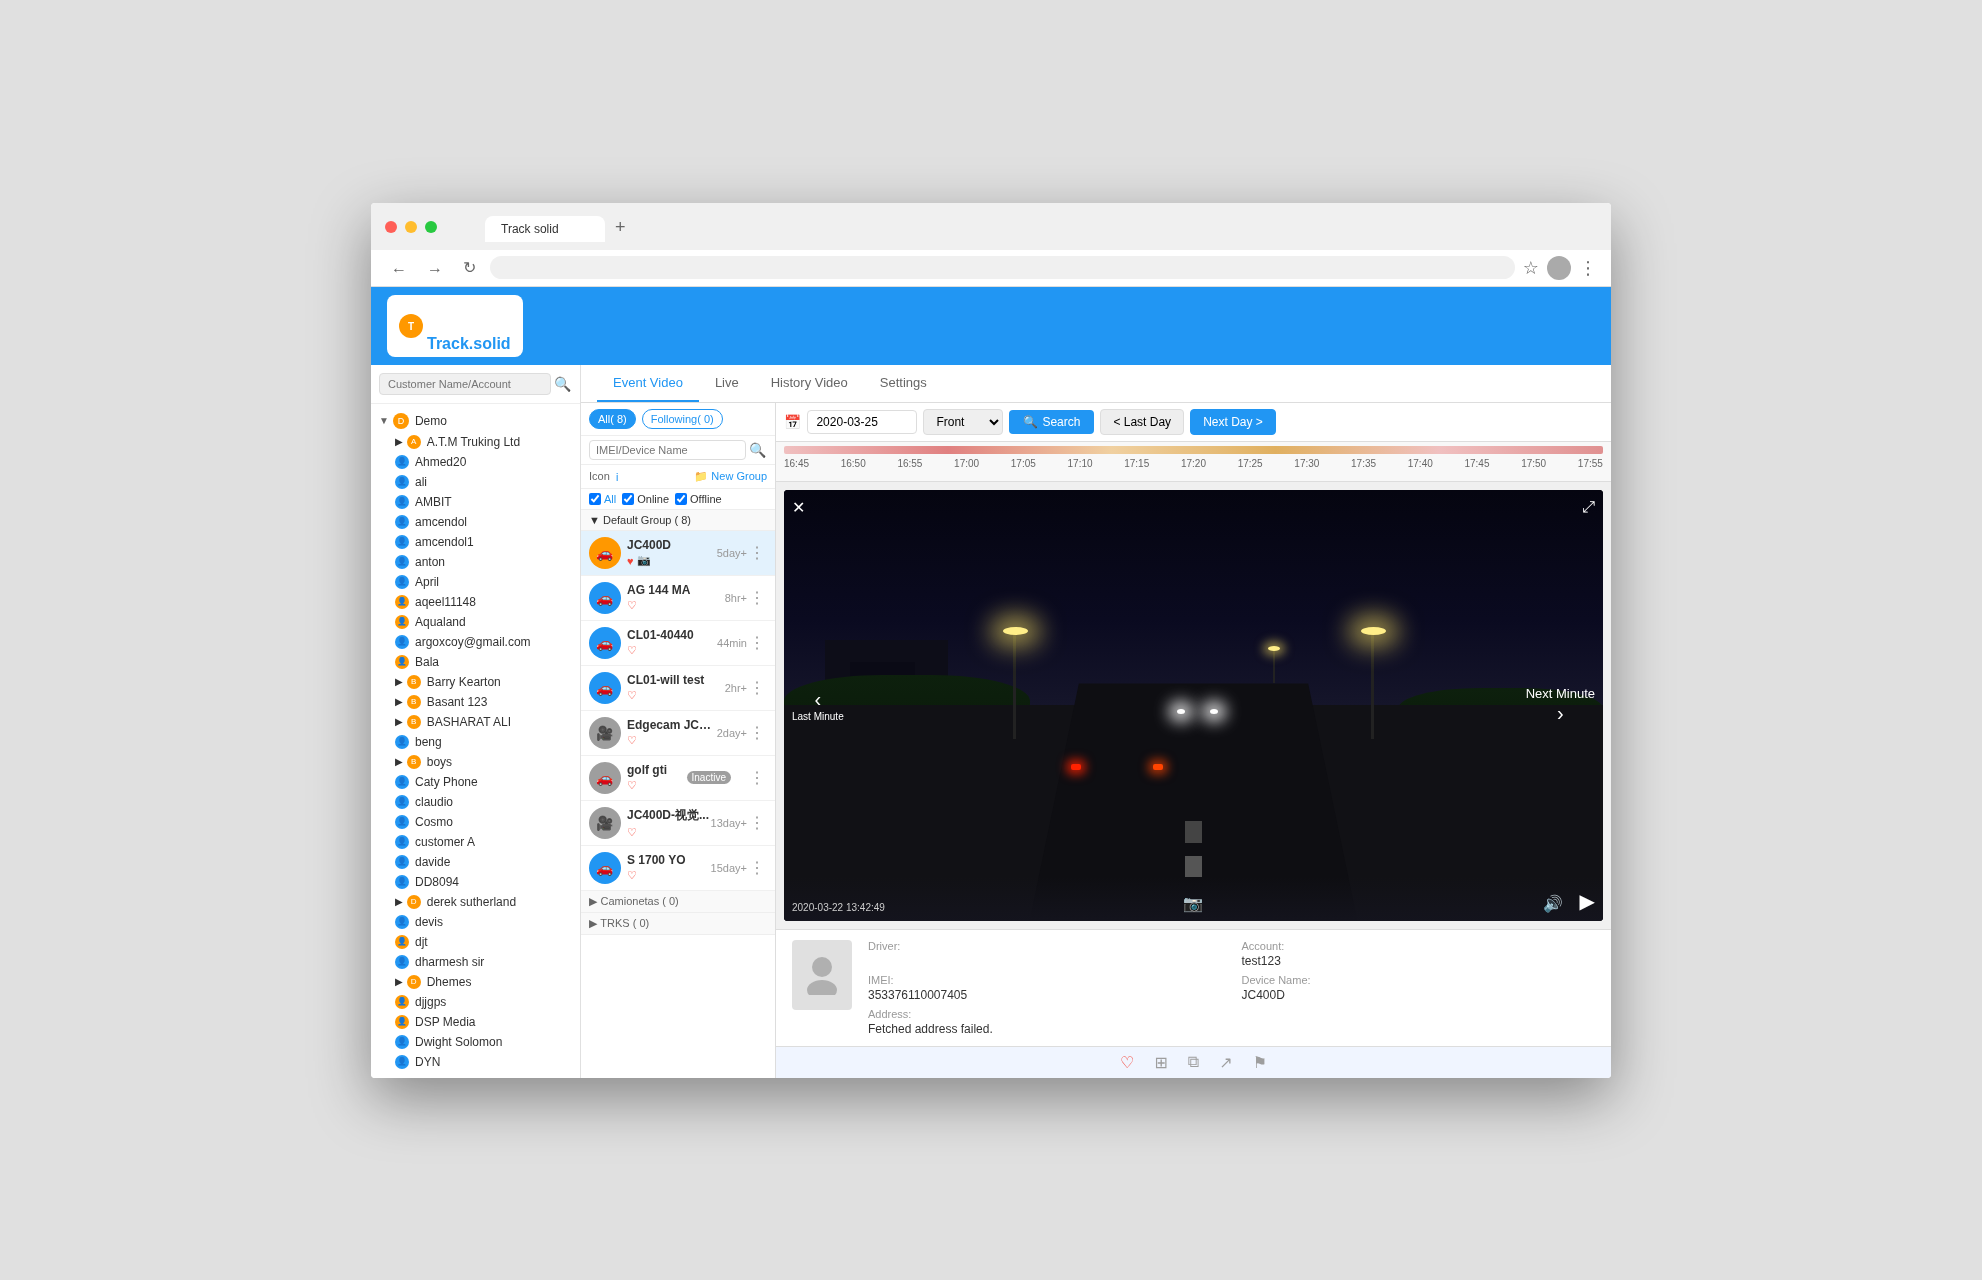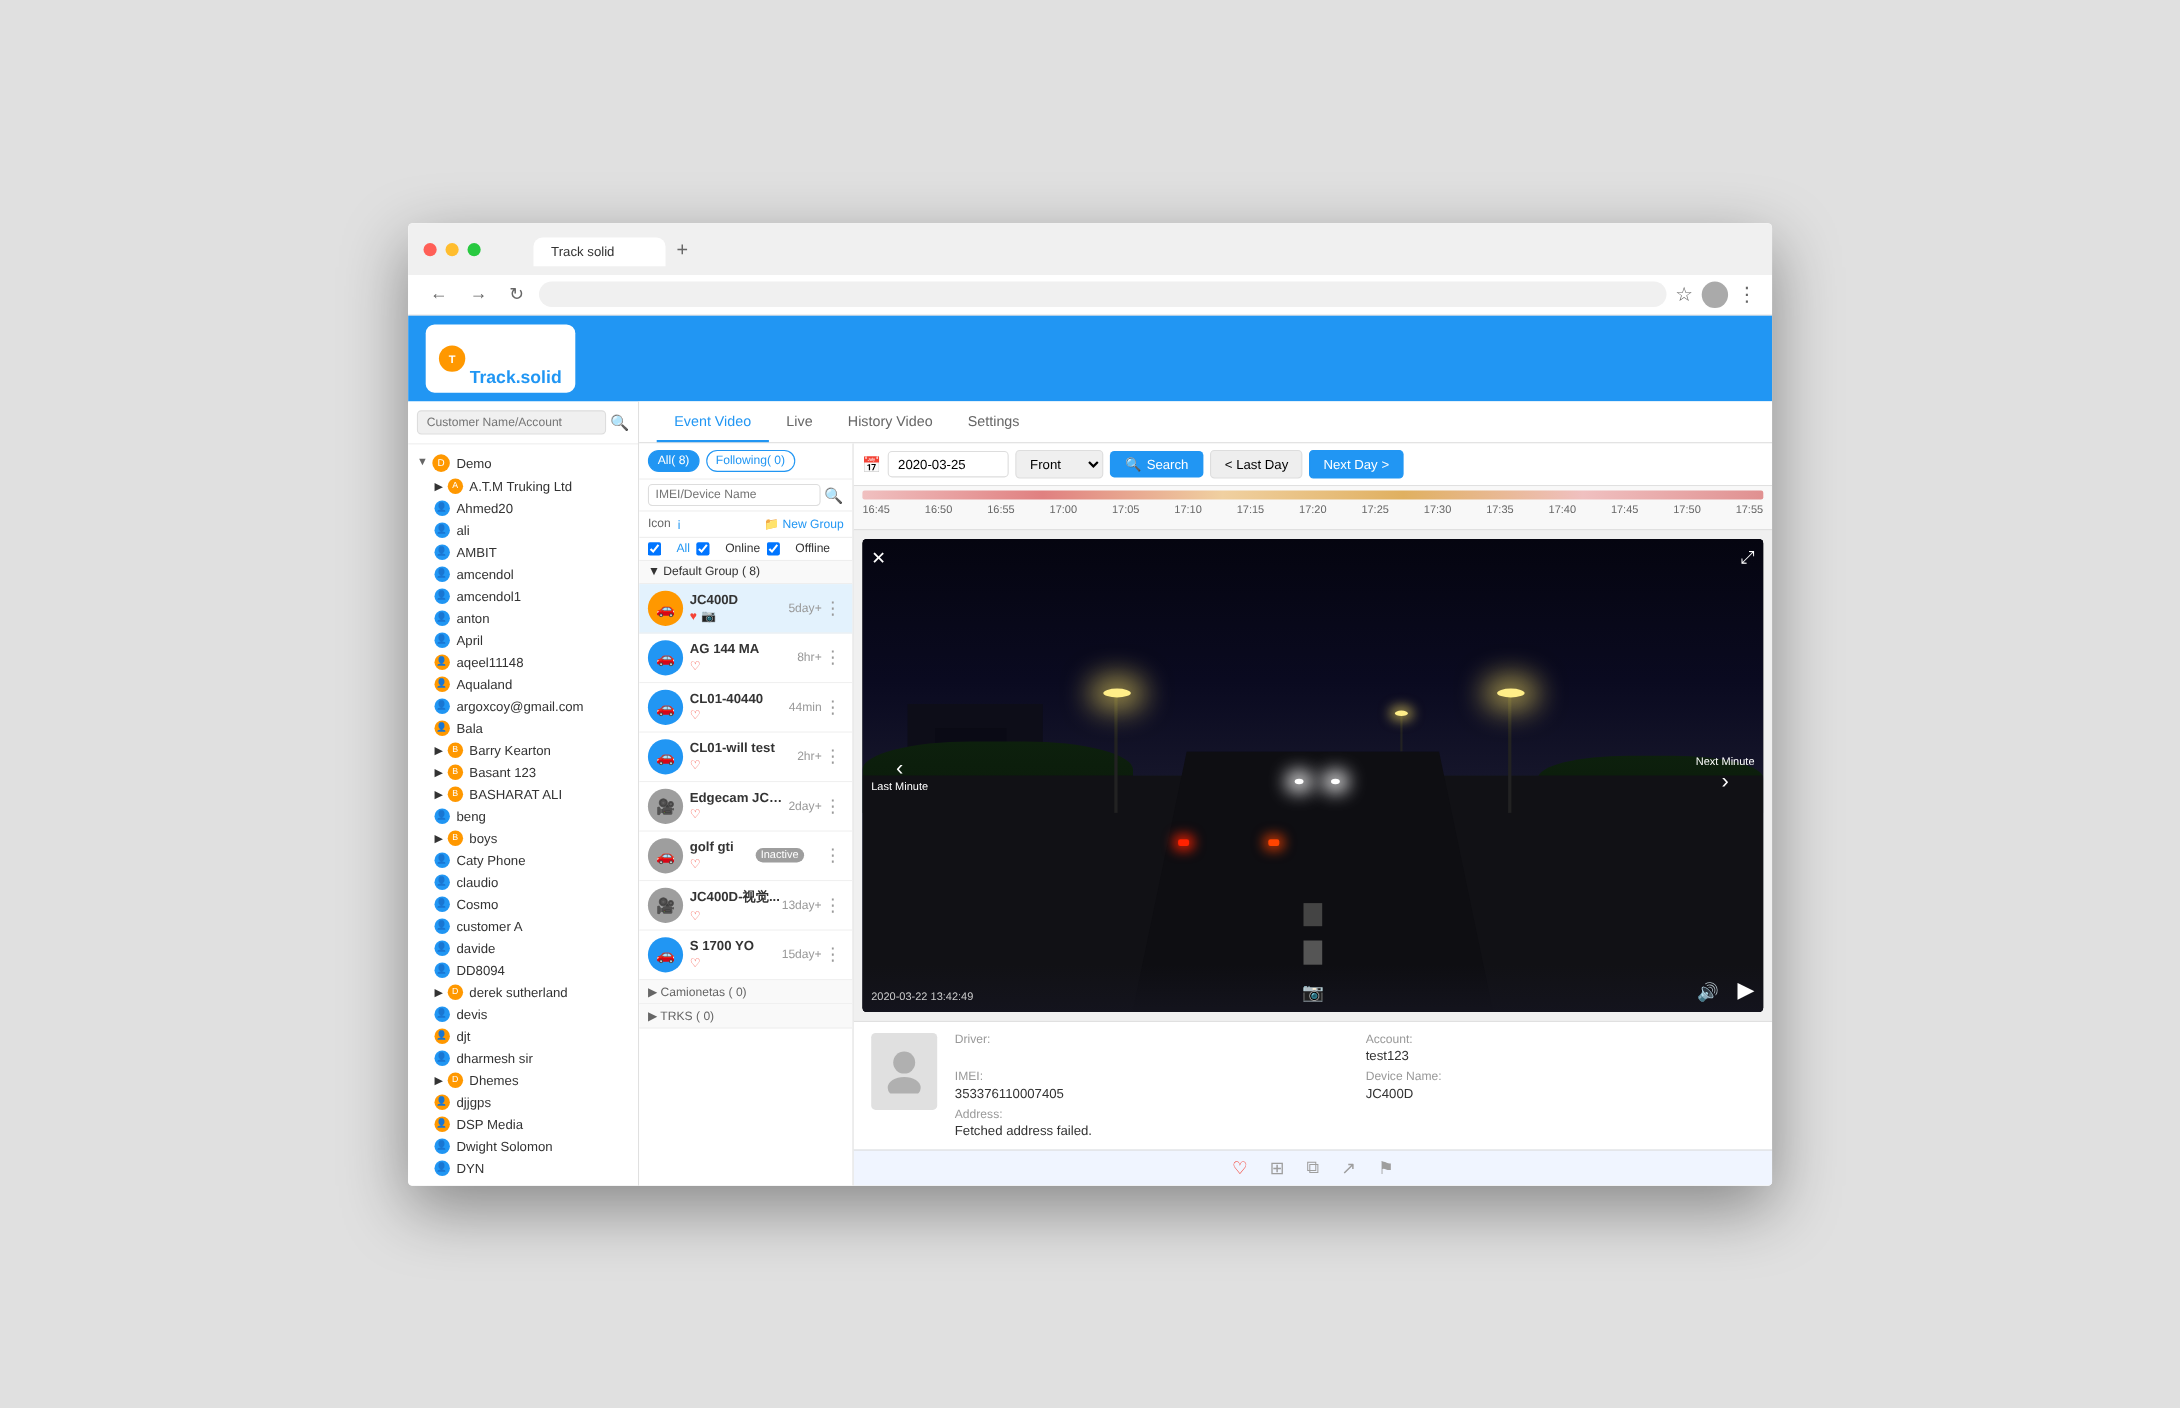--- a/index.html
+++ b/index.html
@@ -312,21 +312,21 @@
       align-items: center;
       padding: 4px 8px;
       font-size: 11px;
       color: #666;
       border-bottom: 1px solid #eee;
       gap: 6px;
     }
     .checkbox-label {
       display: flex;
       align-items: center;
-      gap: 14px;
+      gap: 3px;
       font-size: 11px;
       color: #333;
     }
     .checkbox-label input { width: 12px; height: 12px; }
     .new-group-btn {
       margin-left: auto;
       font-size: 11px;
       color: #2196F3;
       cursor: pointer;
       background: none;
@@ -1066,21 +1066,21 @@
                 </div>
 
                 <div class="video-close">✕</div>
                 <div class="video-expand">⤢</div>
                 <div class="video-prev">
                   <span style="font-size:20px;">‹</span>
                   <span style="font-size:10px;text-align:center;line-height:1.2;">Last
 Minute</span>
                 </div>
                 <div class="video-next">
-                  <span style="font-size:10px;text-align:center;line-height:1.2;">Next
+                  <span style="font-size:13px;text-align:center;line-height:1.2;">Next
 Minute</span>
                   <span style="font-size:20px;">›</span>
                 </div>
                 <div class="video-timestamp">2020-03-22 13:42:49</div>
                 <div class="video-volume">🔊</div>
                 <div class="video-controls">▶</div>
 
                 <div style="position:absolute;bottom:8px;left:50%;transform:translateX(-50%);display:flex;gap:8px;color:white;font-size:16px;">
                   <span>📷</span>
                 </div>

